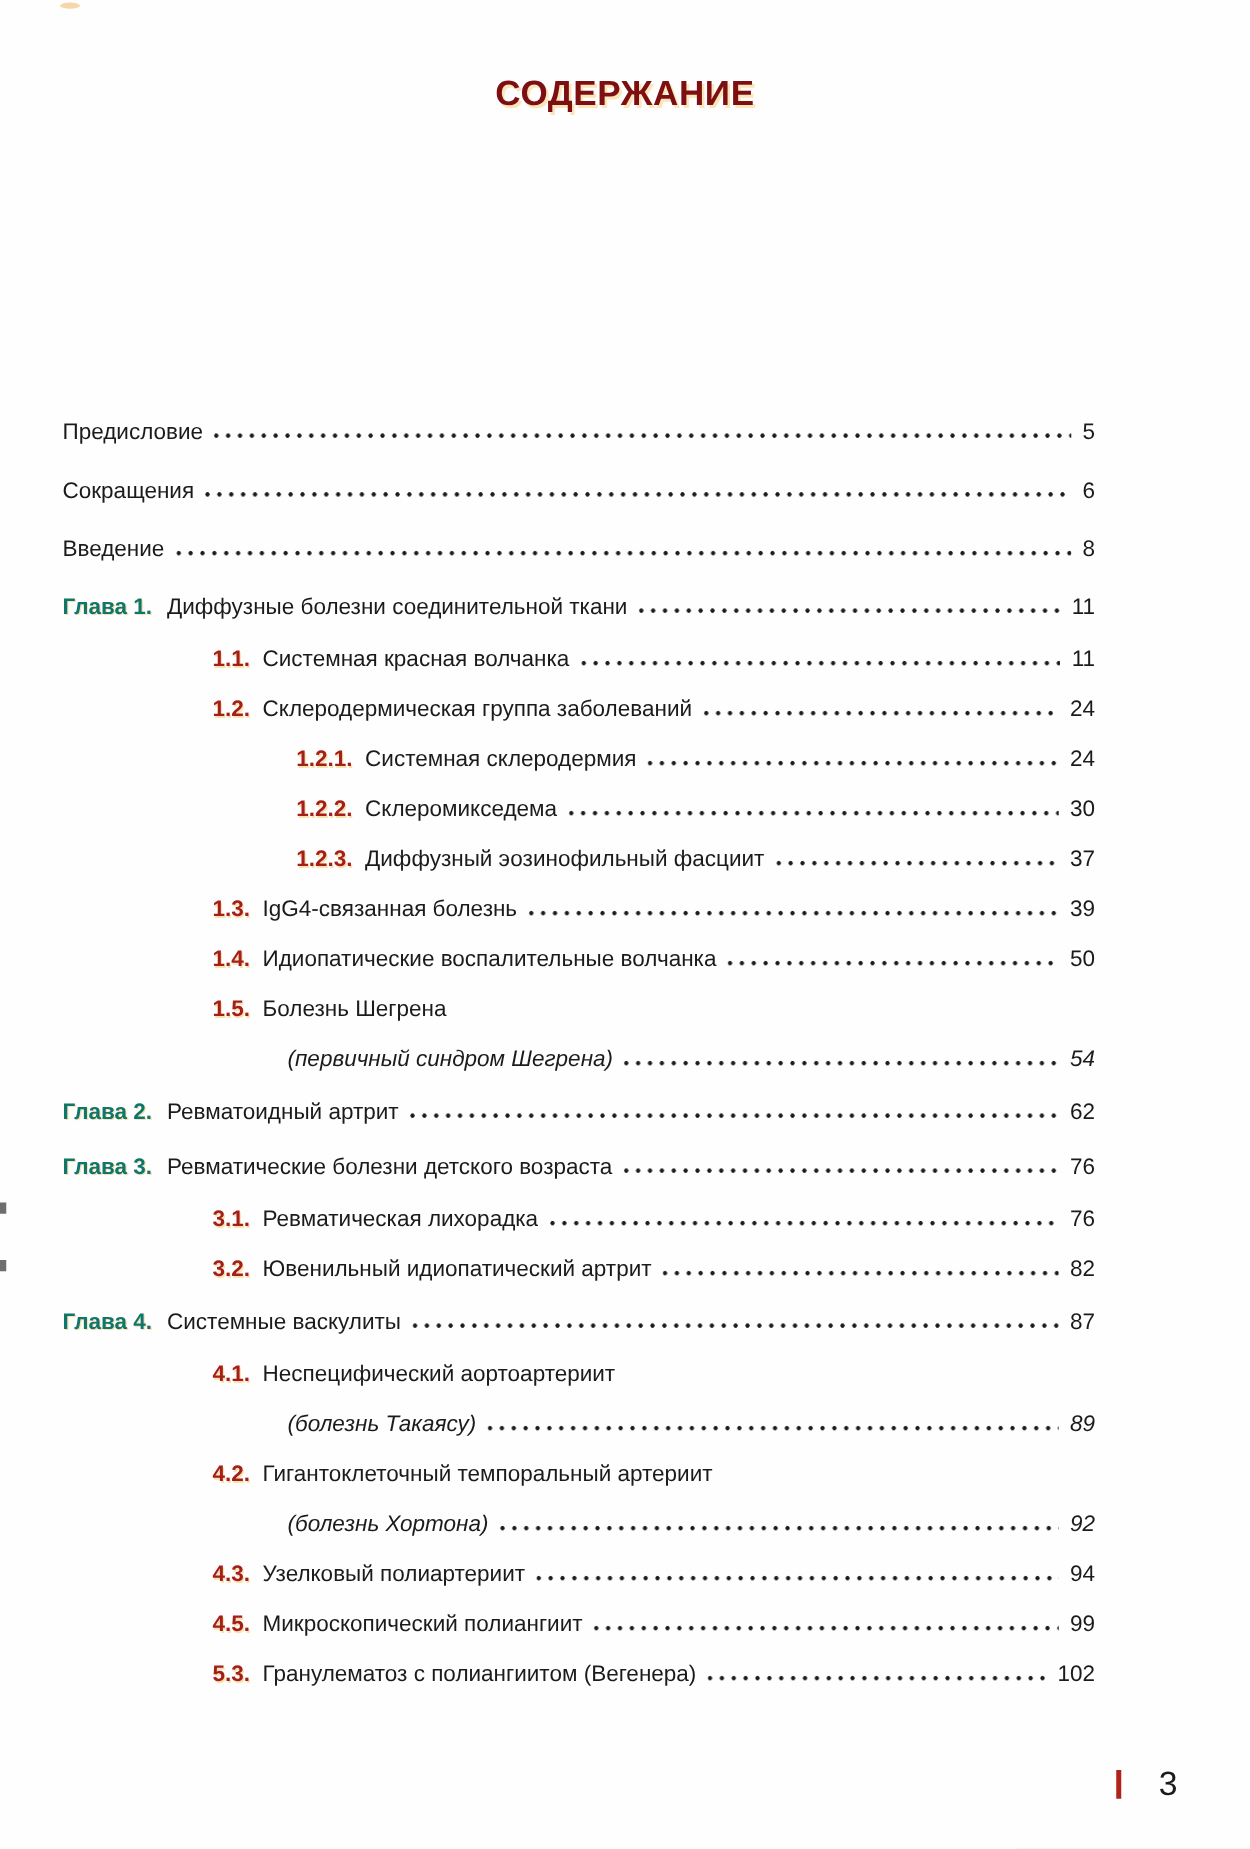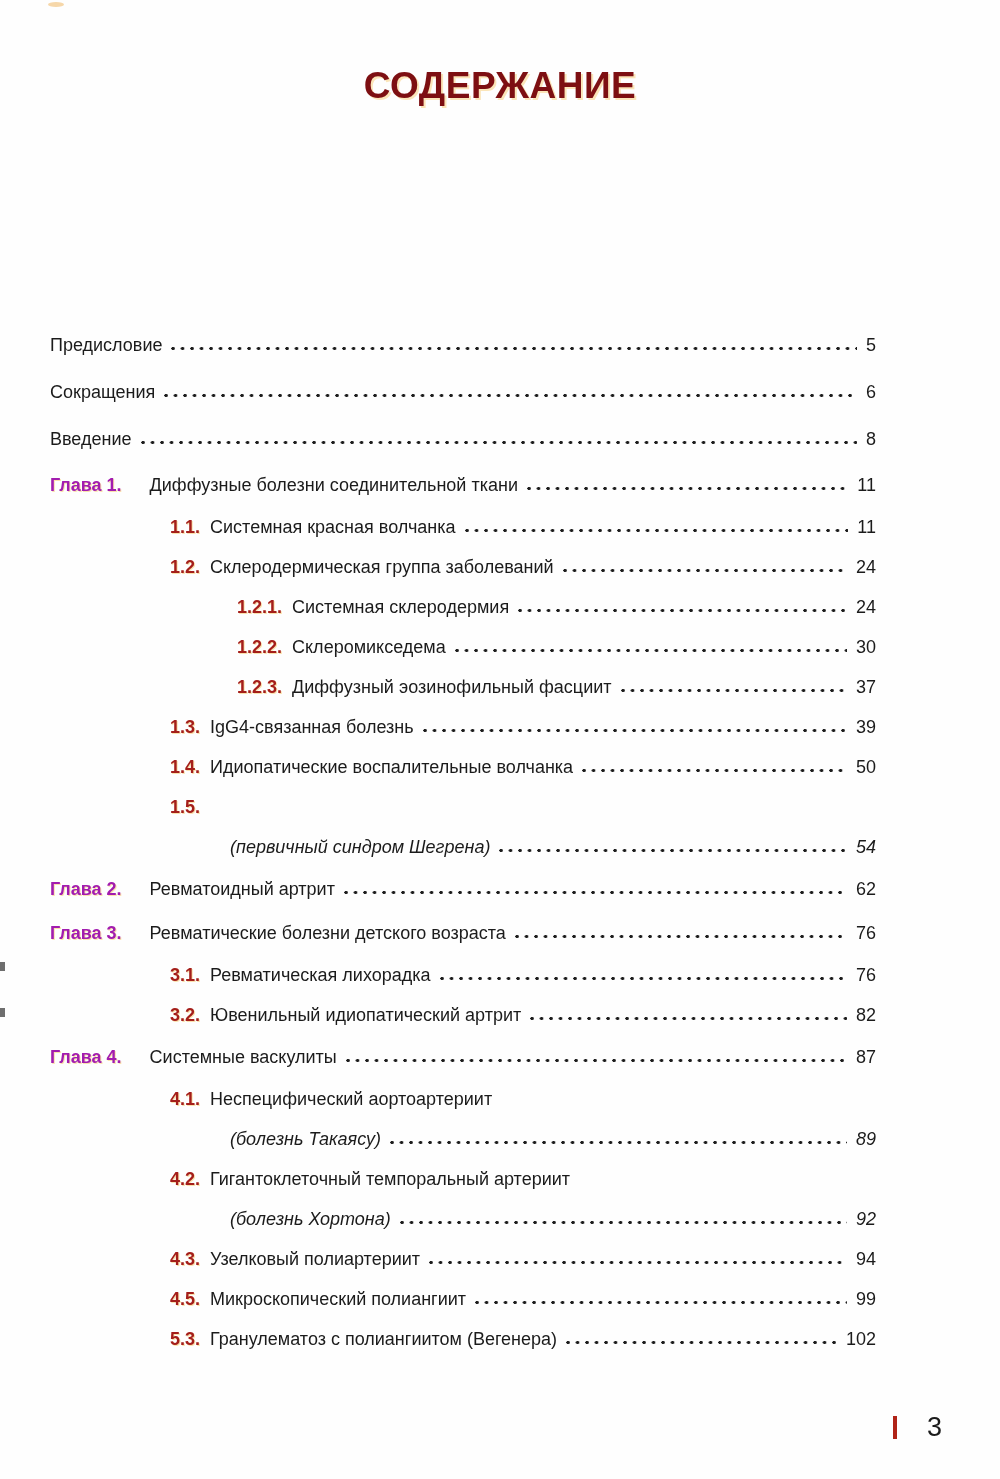--- a/index.html
+++ b/index.html
@@ -16,21 +16,21 @@
     overflow: hidden;
     font-family: "Liberation Sans", "DejaVu Sans", sans-serif;
     color: #1b1b1b;
   }
   .page-title {
     position: absolute;
     top: 40px;
     left: 0;
     width: 100%;
     text-align: center;
-    font-size: 37px;
+    font-size: 28px;
     font-weight: bold;
     letter-spacing: 0.5px;
     color: #7d0f12;
     text-shadow: 2px 2px 0 rgba(246, 184, 56, 0.35);
   }
   .toc {
     position: absolute;
     top: 322px;
     left: 50px;
     width: 826px;
@@ -47,21 +47,21 @@
   .row.chapter { height: 44px; line-height: 44px; }
   .row.sub1 { padding-left: 120px; }
   .row.sub2 { padding-left: 187px; }
   .row.cont { padding-left: 180px; font-style: italic; }
   .num {
     font-weight: bold;
     margin-right: 10px;
     color: #a41e1a;
     text-shadow: 1px 1px 0 rgba(246, 184, 56, 0.4);
   }
-  .row.chapter .num { color: #a21caf; margin-right: 28px; }
+  .row.chapter .num { color: #0f766e; margin-right: 12px; }
   .entry-text { flex: 0 0 auto; }
   .leader {
     flex: 1 1 auto;
     height: 5px;
     margin: 0 9px;
     background-image: radial-gradient(circle at 2px 2.5px, #1c1c1c 1.5px, rgba(0,0,0,0) 1.9px);
     background-size: 9.5px 5px;
     background-repeat: repeat-x;
     background-position: left bottom;
     min-width: 10px;
@@ -181,20 +181,21 @@
       <span class="pageno">39</span>
     </div>
       <div class="row sub1">
       <span class="num">1.4.</span>
       <span class="entry-text">Идиопатические воспалительные волчанка</span>
       <span class="leader"></span>
       <span class="pageno">50</span>
     </div>
       <div class="row sub1">
       <span class="num">1.5.</span>
+      <span class="entry-text">Болезнь Шегрена</span>
 
     </div>
       <div class="row cont">
 
       <span class="entry-text">(первичный синдром Шегрена)</span>
       <span class="leader"></span>
       <span class="pageno">54</span>
     </div>
       <div class="row chapter">
       <span class="num">Глава 2.</span>

